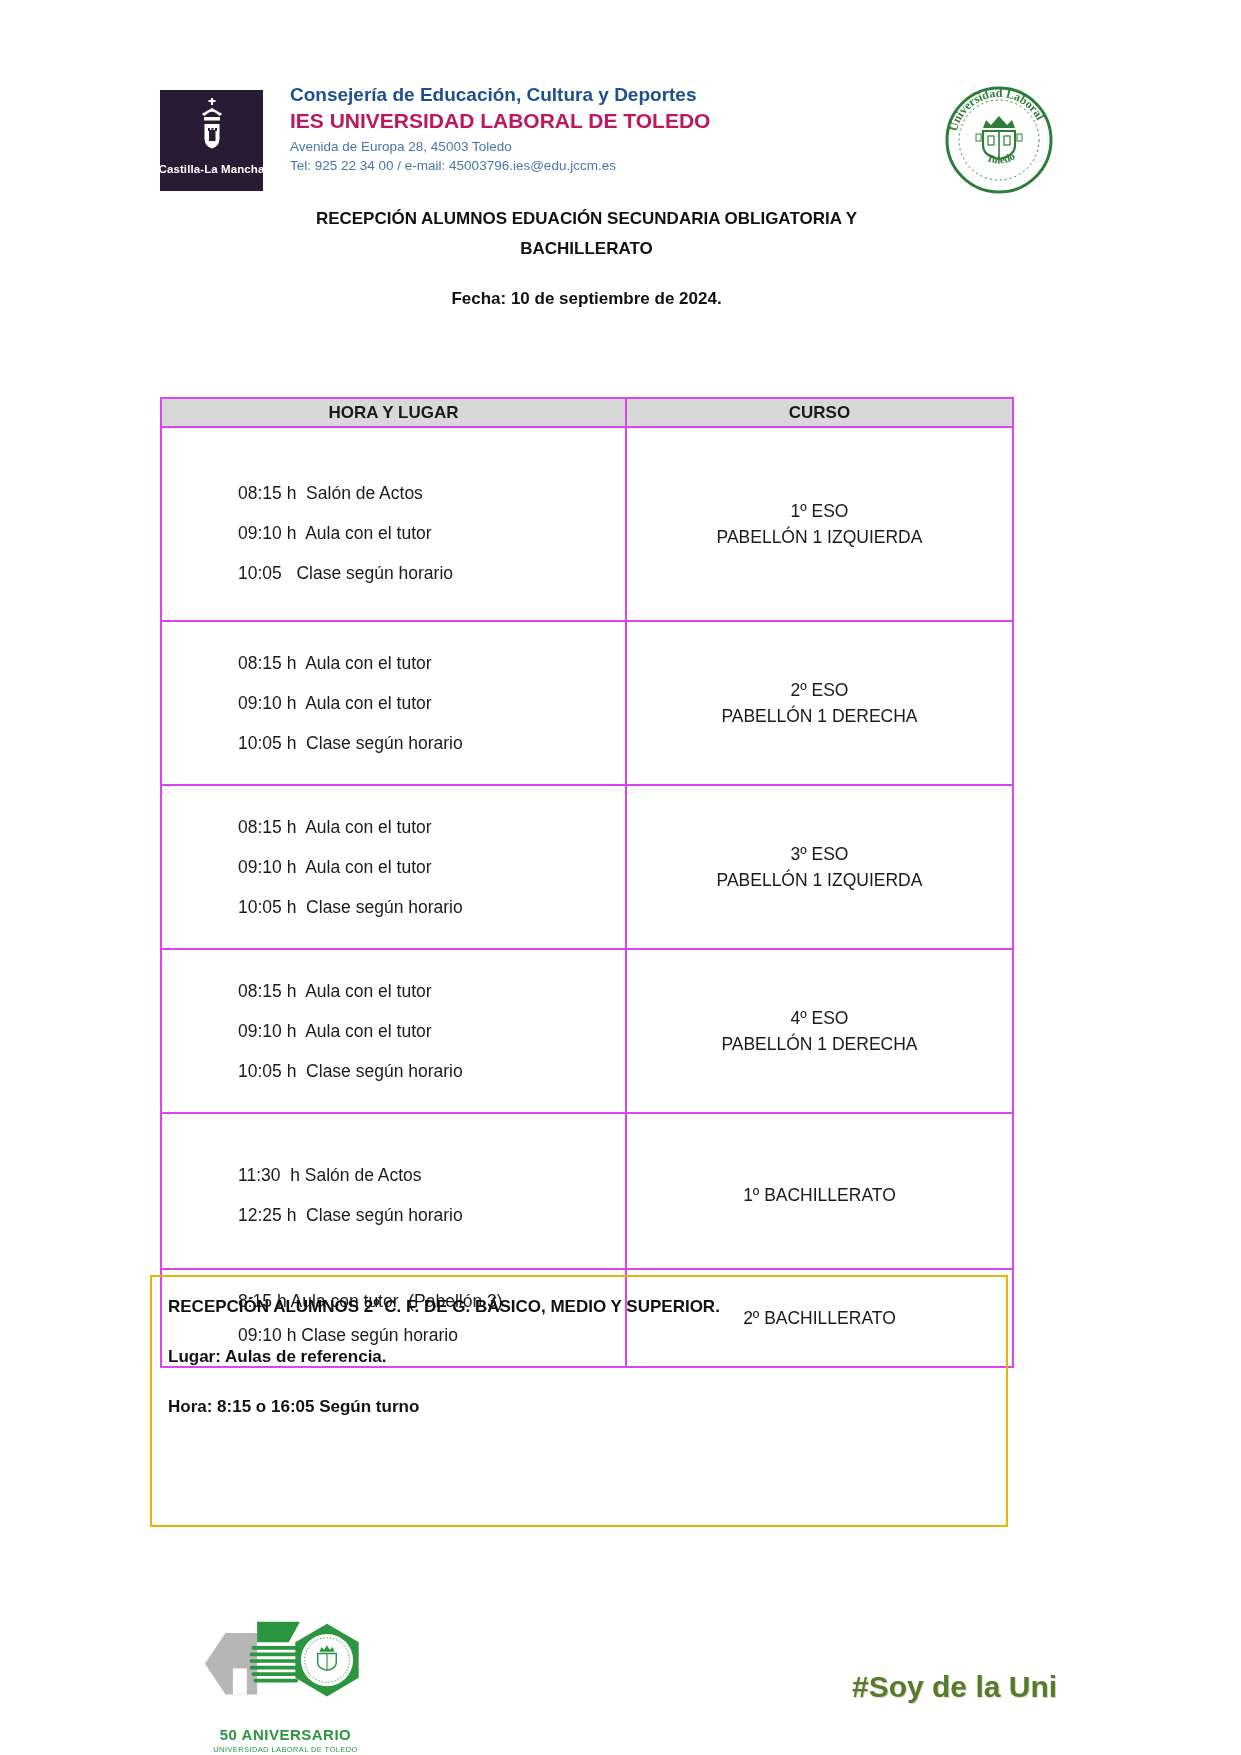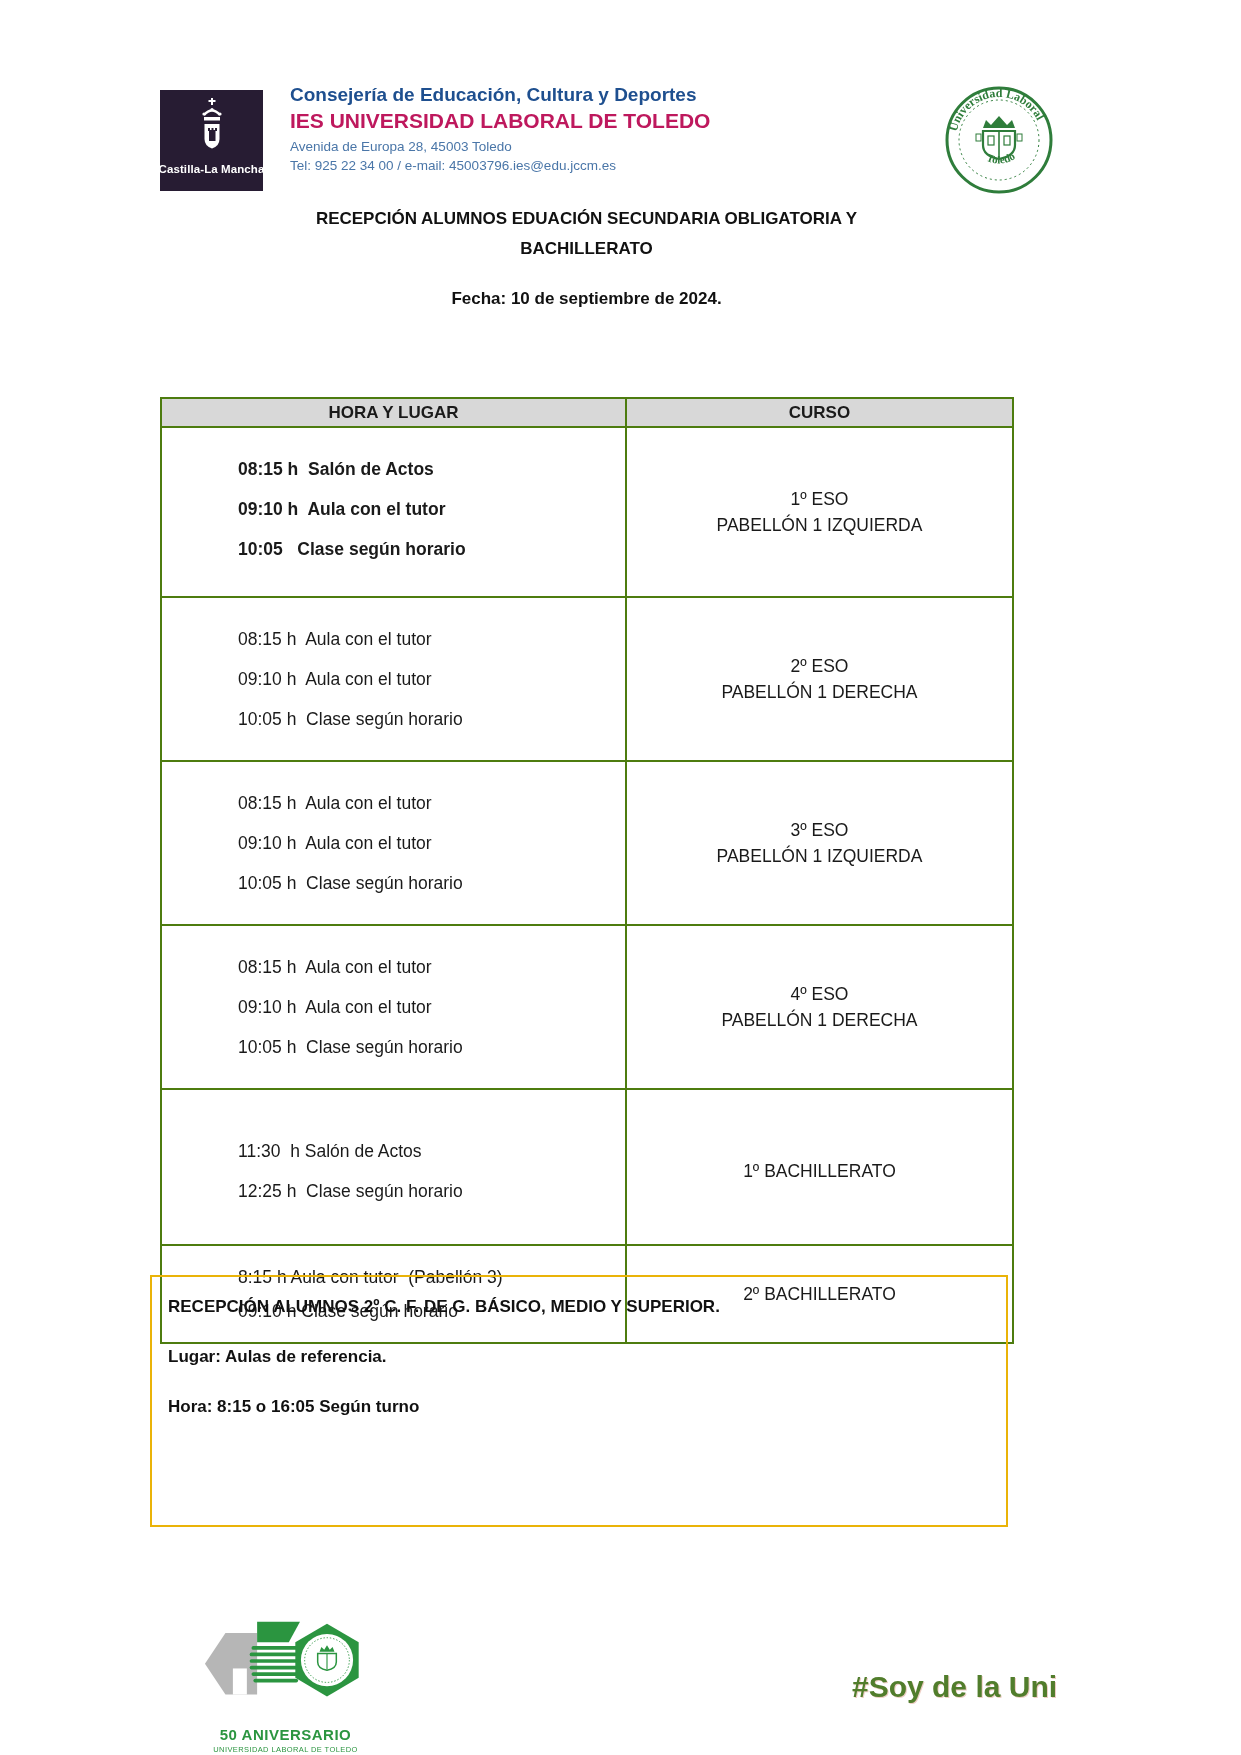--- a/index.html
+++ b/index.html
@@ -20,27 +20,27 @@
 
   .seal { position:absolute; left:943px; top:84px; width:112px; height:112px; }
 
   
   .title-block { position:absolute; left:160px; top:204px; width:853px; text-align:center; }
   .main-title { font-size:17px; font-weight:bold; line-height:1.75; color:#111; }
   .doc-date { margin-top:25px; font-size:17px; font-weight:bold; color:#111; }
 
   
   table.schedule { position:absolute; left:160px; top:397px; width:854px; border-collapse:collapse; }
-  table.schedule th, table.schedule td { border:2px solid #4d7c0f; }
+  table.schedule th, table.schedule td { border:2px solid #d946ef; }
   table.schedule th { background:#d8d8d8; height:29px; font-size:17px; font-weight:bold; text-align:center; }
   td.sched { padding:12px 0 12px 76px; vertical-align:middle; }
   td.sched div { font-size:17.5px; line-height:22px; margin:18px 0; white-space:pre-wrap; }
   td.course { text-align:center; vertical-align:middle; }
   td.course div { font-size:17.5px; line-height:26px; }
-  tr.r1 td.sched { padding-top:12px; padding-bottom:18px;font-weight:bold; }
+  tr.r1 td.sched { padding-top:36px; padding-bottom:18px; }
   tr.r5 td { padding-top:32px; padding-bottom:24px; }
   tr.r6 td { padding-top:8px; padding-bottom:8px; }
   tr.r6 td.sched { }
   tr.r6 td.sched div { margin:12px 0; }
 
   
   .info-box { position:absolute; left:150px; top:1275px; width:858px; height:252px;
               border:2px solid #eab308; padding:20px 16px; }
   .ib-line { font-size:17px; font-weight:bold; color:#111; }
   .ib-date { text-align:center; margin-top:30px; }

